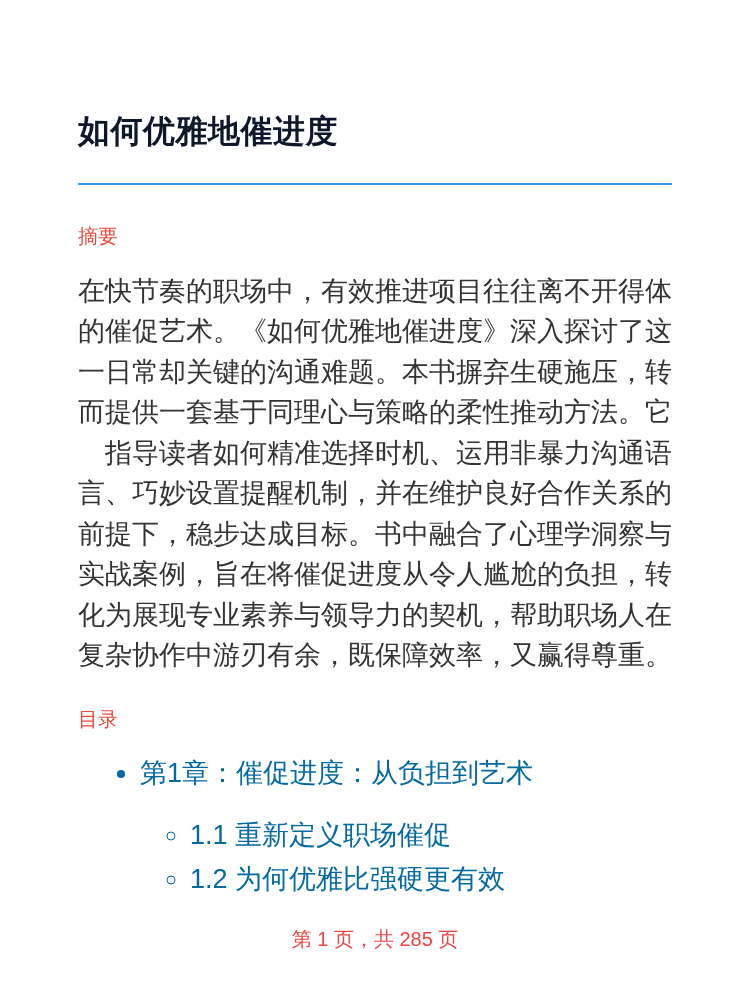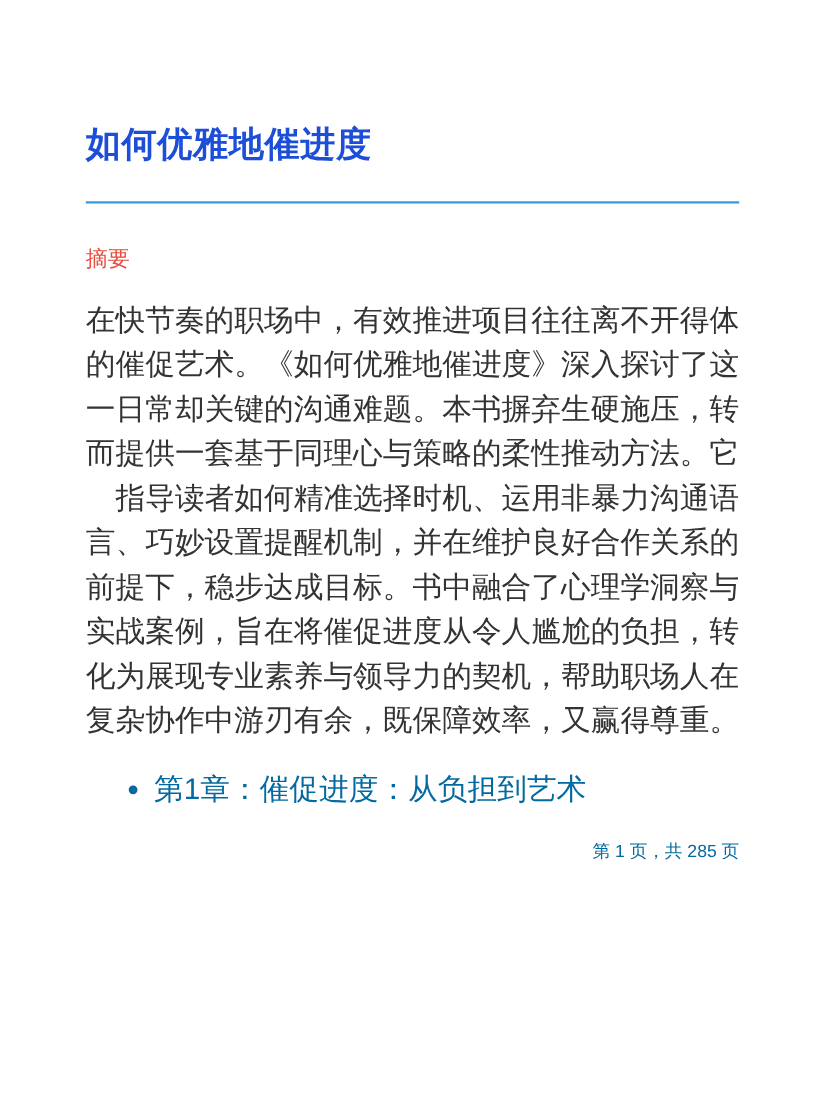--- a/index.html
+++ b/index.html
@@ -16,21 +16,21 @@
     padding: 111px 78px 0 78px;
     overflow: hidden;
     font-family: "Liberation Sans", "DejaVu Sans", sans-serif;
     color: #333333;
   }
   h1.doc-title {
     margin: 0;
     font-size: 32px;
     line-height: 1.3;
     font-weight: 700;
-    color: #1d4ed8;
+    color: #0f172a;
     letter-spacing: 0.5px;
   }
   hr.title-rule {
     margin: 30px 0 0 0;
     border: none;
     border-top: 2px solid #3498db;
     height: 0;
   }
   h2.section-heading {
     font-size: 20px;
@@ -60,41 +60,50 @@
   ul.toc-sub {
     margin: 22px 0 0 0;
     padding: 0 0 0 50px;
     list-style: circle;
   }
   ul.toc-sub li + li {
     margin-top: 3px;
   }
   .page-footer {
     margin: 28px 0 0 0;
-    font-size: 16px;
+    font-size: 20px;
     line-height: 1.2;
-    color: #0369a1;
-    text-align: right;
+    color: #ef4444;
+    text-align: center;
   }
 </style>
 </head>
 <body>
 
 <div class="page">
 
   <h1 class="doc-title">如何优雅地催进度</h1>
 
   <hr class="title-rule">
 
   <h2 class="section-heading">摘要</h2>
 
   <p class="abstract-text">在快节奏的职场中，有效推进项目往往离不开得体的催促艺术。《如何优雅地催进度》深入探讨了这一日常却关键的沟通难题。本书摒弃生硬施压，转而提供一套基于同理心与策略的柔性推动方法。它指导读者如何精准选择时机、运用非暴力沟通语言、巧妙设置提醒机制，并在维护良好合作关系的前提下，稳步达成目标。书中融合了心理学洞察与实战案例，旨在将催促进度从令人尴尬的负担，转化为展现专业素养与领导力的契机，帮助职场人在复杂协作中游刃有余，既保障效率，又赢得尊重。</p>
 
+  <h2 class="section-heading toc-heading">目录</h2>
 
   <ul class="toc-list">
     <li>
       <span>第1章：催促进度：从负担到艺术</span>
+      <ul class="toc-sub">
+        <li>
+          <span>1.1 重新定义职场催促</span>
+        </li>
+        <li>
+          <span>1.2 为何优雅比强硬更有效</span>
+        </li>
+      </ul>
     </li>
   </ul>
 
   <div class="page-footer">第 1 页，共 285 页</div>
 
 </div>
 
 </body></html>

